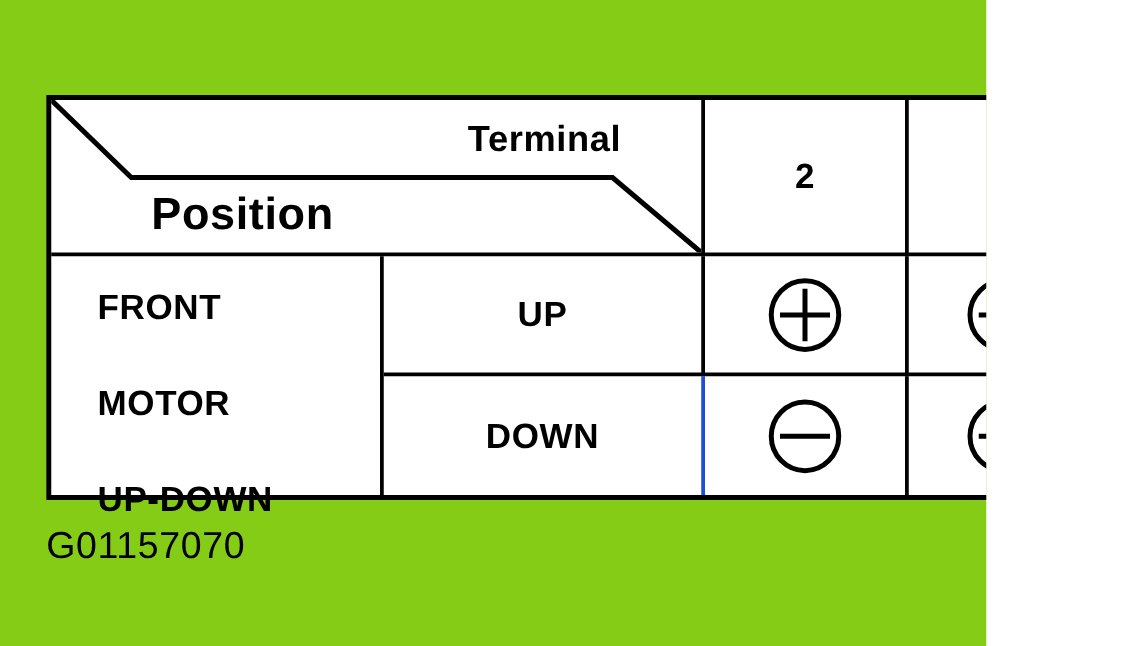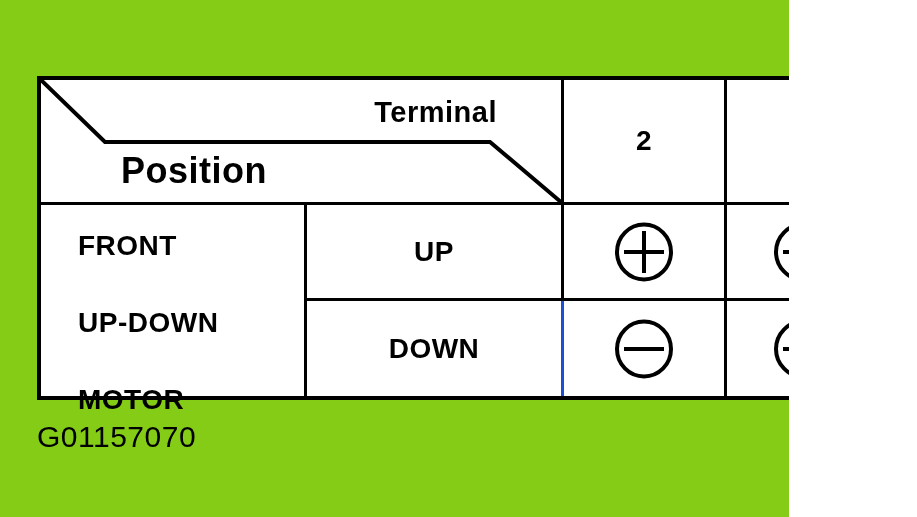--- a/index.html
+++ b/index.html
@@ -118,22 +118,22 @@
       </svg>
       <span class="corner-top-label">Terminal</span>
       <span class="corner-bottom-label">Position</span>
     </div>
 
     <div class="cell c-t2 bold-label">2</div>
     <div class="cell c-t3 bold-label">3</div>
 
     <div class="cell c-motor">
       <span class="motor-line">FRONT</span>
+      <span class="motor-line">MOTOR</span>
       <span class="motor-line">UP-DOWN</span>
-      <span class="motor-line">MOTOR</span>
     </div>
 
     <div class="cell c-up bold-label">UP</div>
     <div class="cell c-down bold-label">DOWN</div>
 
     <div class="cell c-up2">
       <span class="sym-icon">
         <svg width="62" height="62" viewBox="-31 -31 62 62">
           <ellipse cx="0" cy="0" rx="27" ry="27.5" fill="none" stroke="#000" stroke-width="4"></ellipse>
           <line x1="-20" y1="0" x2="20" y2="0" stroke="#000" stroke-width="4"></line>

